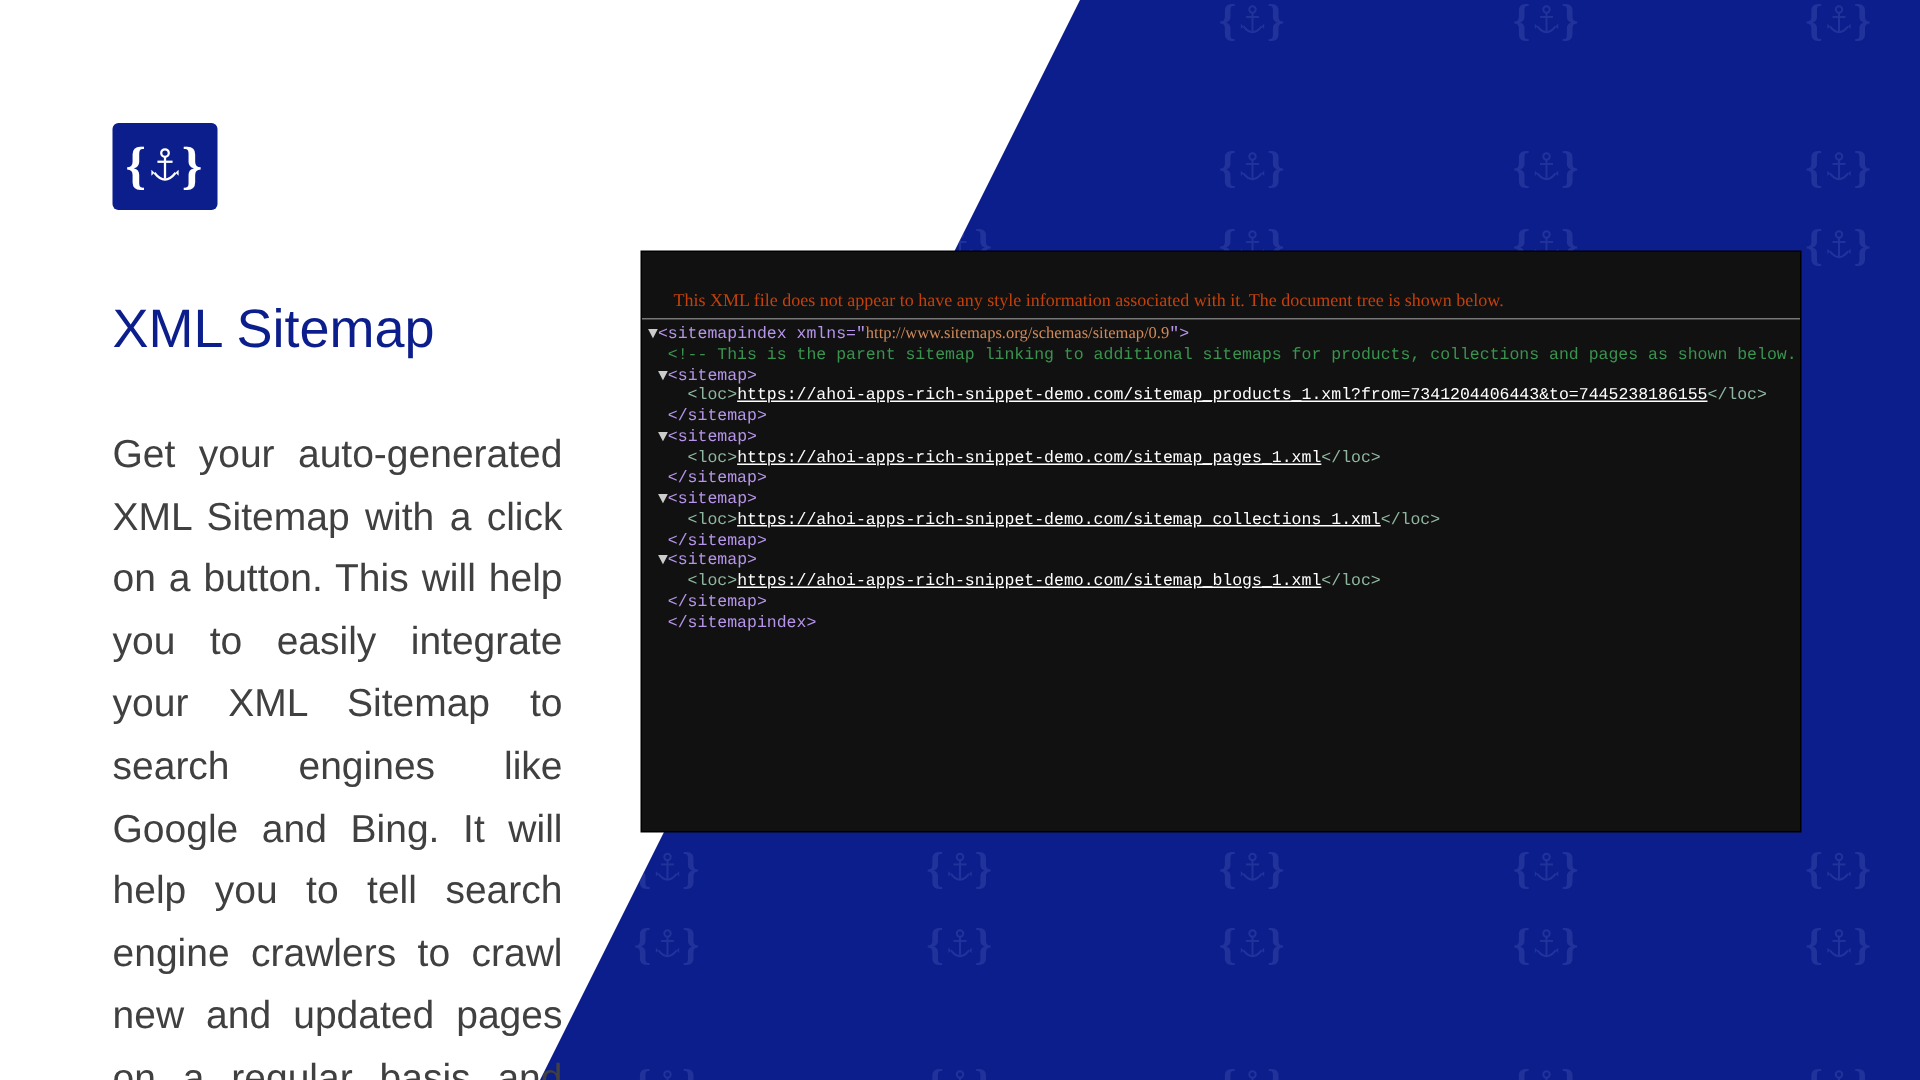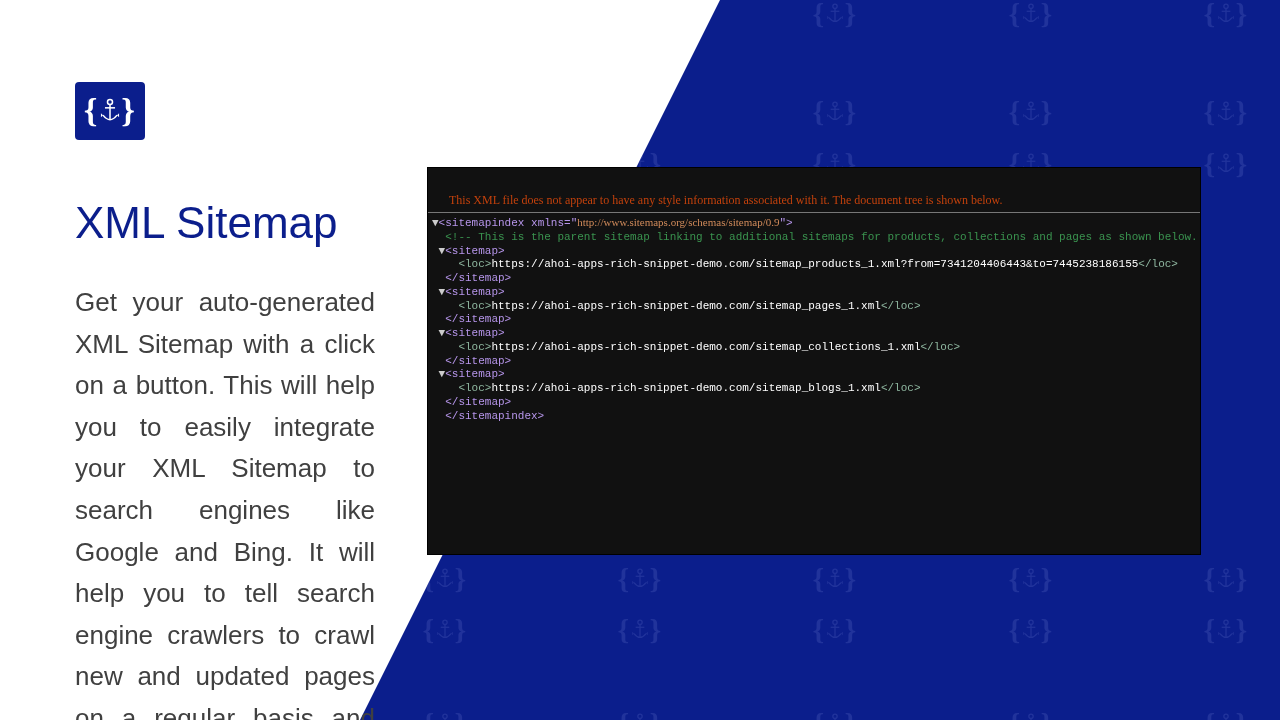--- a/index.html
+++ b/index.html
@@ -11,21 +11,21 @@
     clip-path: polygon(720px 0, 1280px 0, 1280px 720px, 360px 720px);
   }
   .pattern-row { position: absolute; left: 0; right: 0; display: flex; justify-content: space-between; padding: 0 30px; }
   .pattern-icon { width: 48px; height: 48px; opacity: 0.35; }
   .logo-box {
     position: absolute; left: 75px; top: 82px; width: 70px; height: 58px;
     background: #0b1e8c; border-radius: 4px; display: flex; align-items: center; justify-content: center;
   }
   .logo-box svg { width: 56px; height: 46px; }
   .title {
-    position: absolute; left: 75px; top: 198px; font-size: 44px; font-weight: 400;
+    position: absolute; left: 75px; top: 198px; font-size: 36px; font-weight: 400;
     color: #0b1e8c; font-family: Arial, Helvetica, sans-serif;
   }
   .body-text {
     position: absolute; left: 75px; top: 282px; width: 300px;
     font-size: 26px; line-height: 1.6; color: #404040;
     text-align: justify; text-justify: inter-word;
   }
   .xml-panel {
     position: absolute; left: 428px; top: 168px; width: 772px; height: 386px;
     background: #111; color: #ddd;
@@ -33,21 +33,21 @@
     box-shadow: 0 0 0 1px #000;
     overflow: hidden;
   }
   .xml-header {
     padding: 4px 21px; font-family: Georgia, 'Times New Roman', serif;
     font-size: 12px; color: #c2410c; border-bottom: 1px solid #777; margin-top: 21px;
   }
   .xml-body { padding: 3px 4px; white-space: pre; line-height: 1.25; }
   .tri { color: #ccc; }
   .tag { color: #b695ea; }
-  .url { color: #fff; }
+  .url { color: #fff; text-decoration: underline; }
   .loc { color: #8fb7a0; }
   .comment { color: #3a934f; }
   .ns { color: #d08a5a; font-family: Liberation Serif, serif; }
 </style>
 </head>
 <body>
 
 <div class="stage">
   <div class="blue-bg">
 

